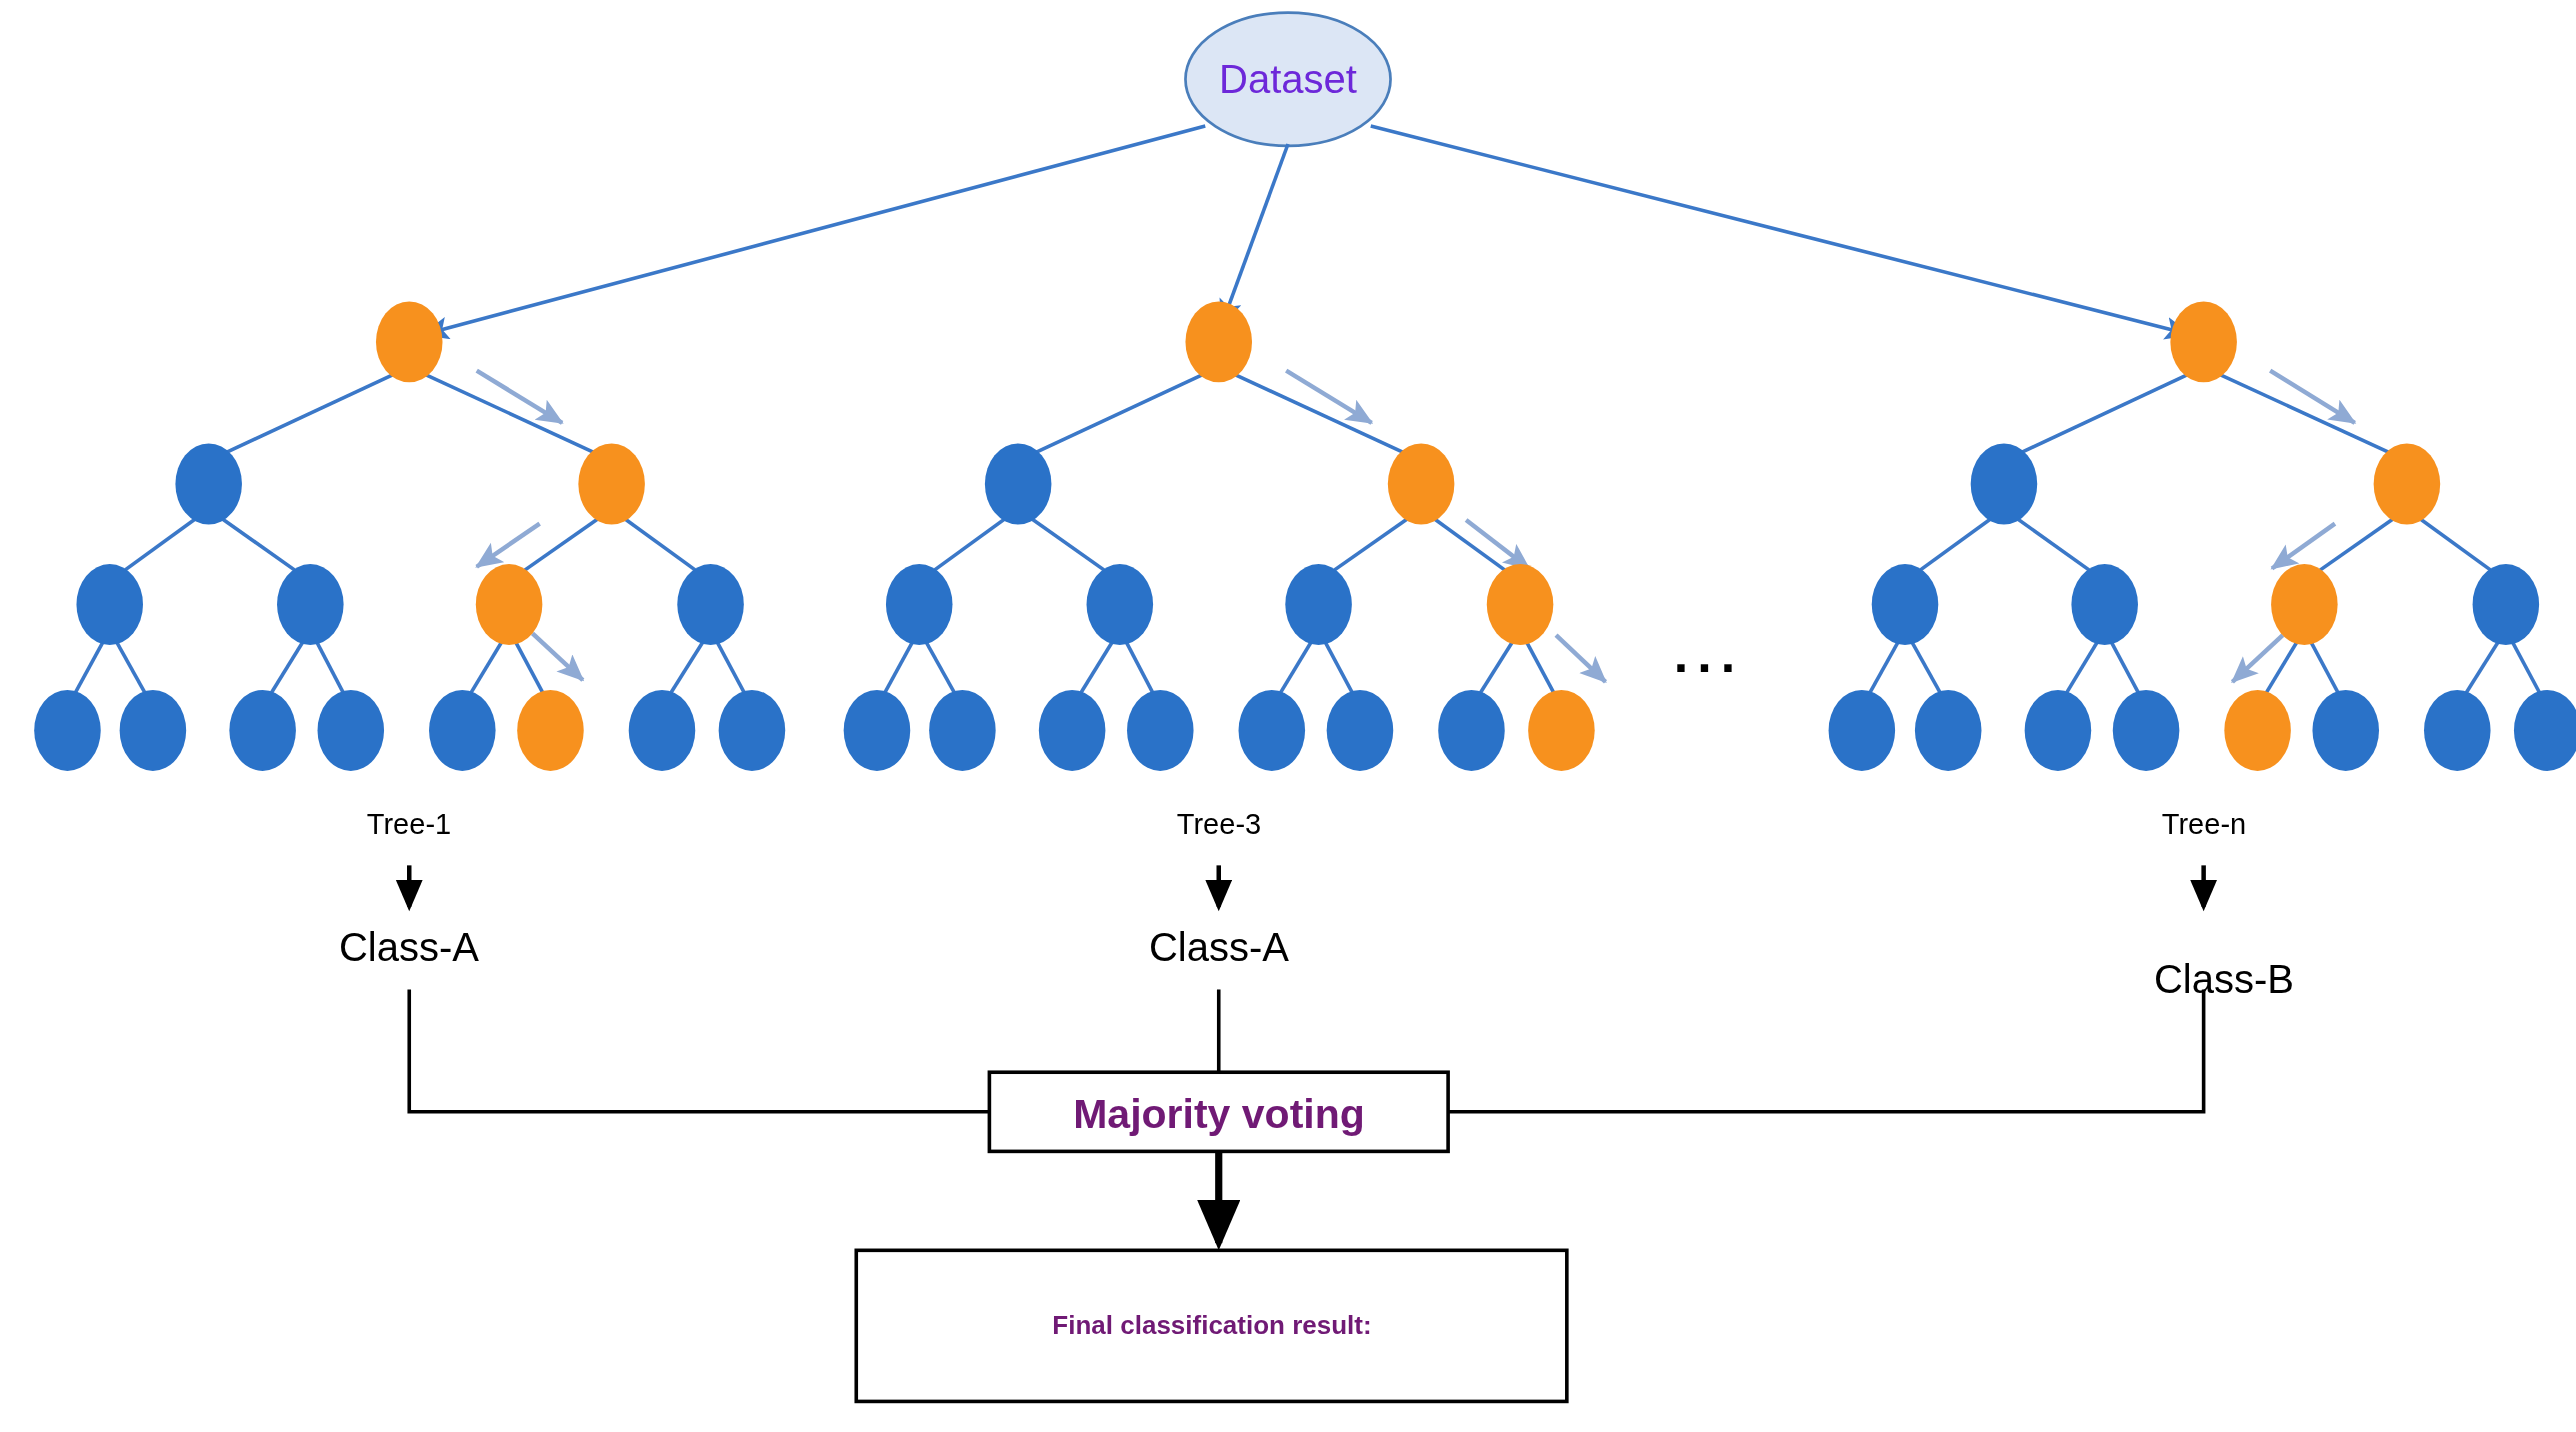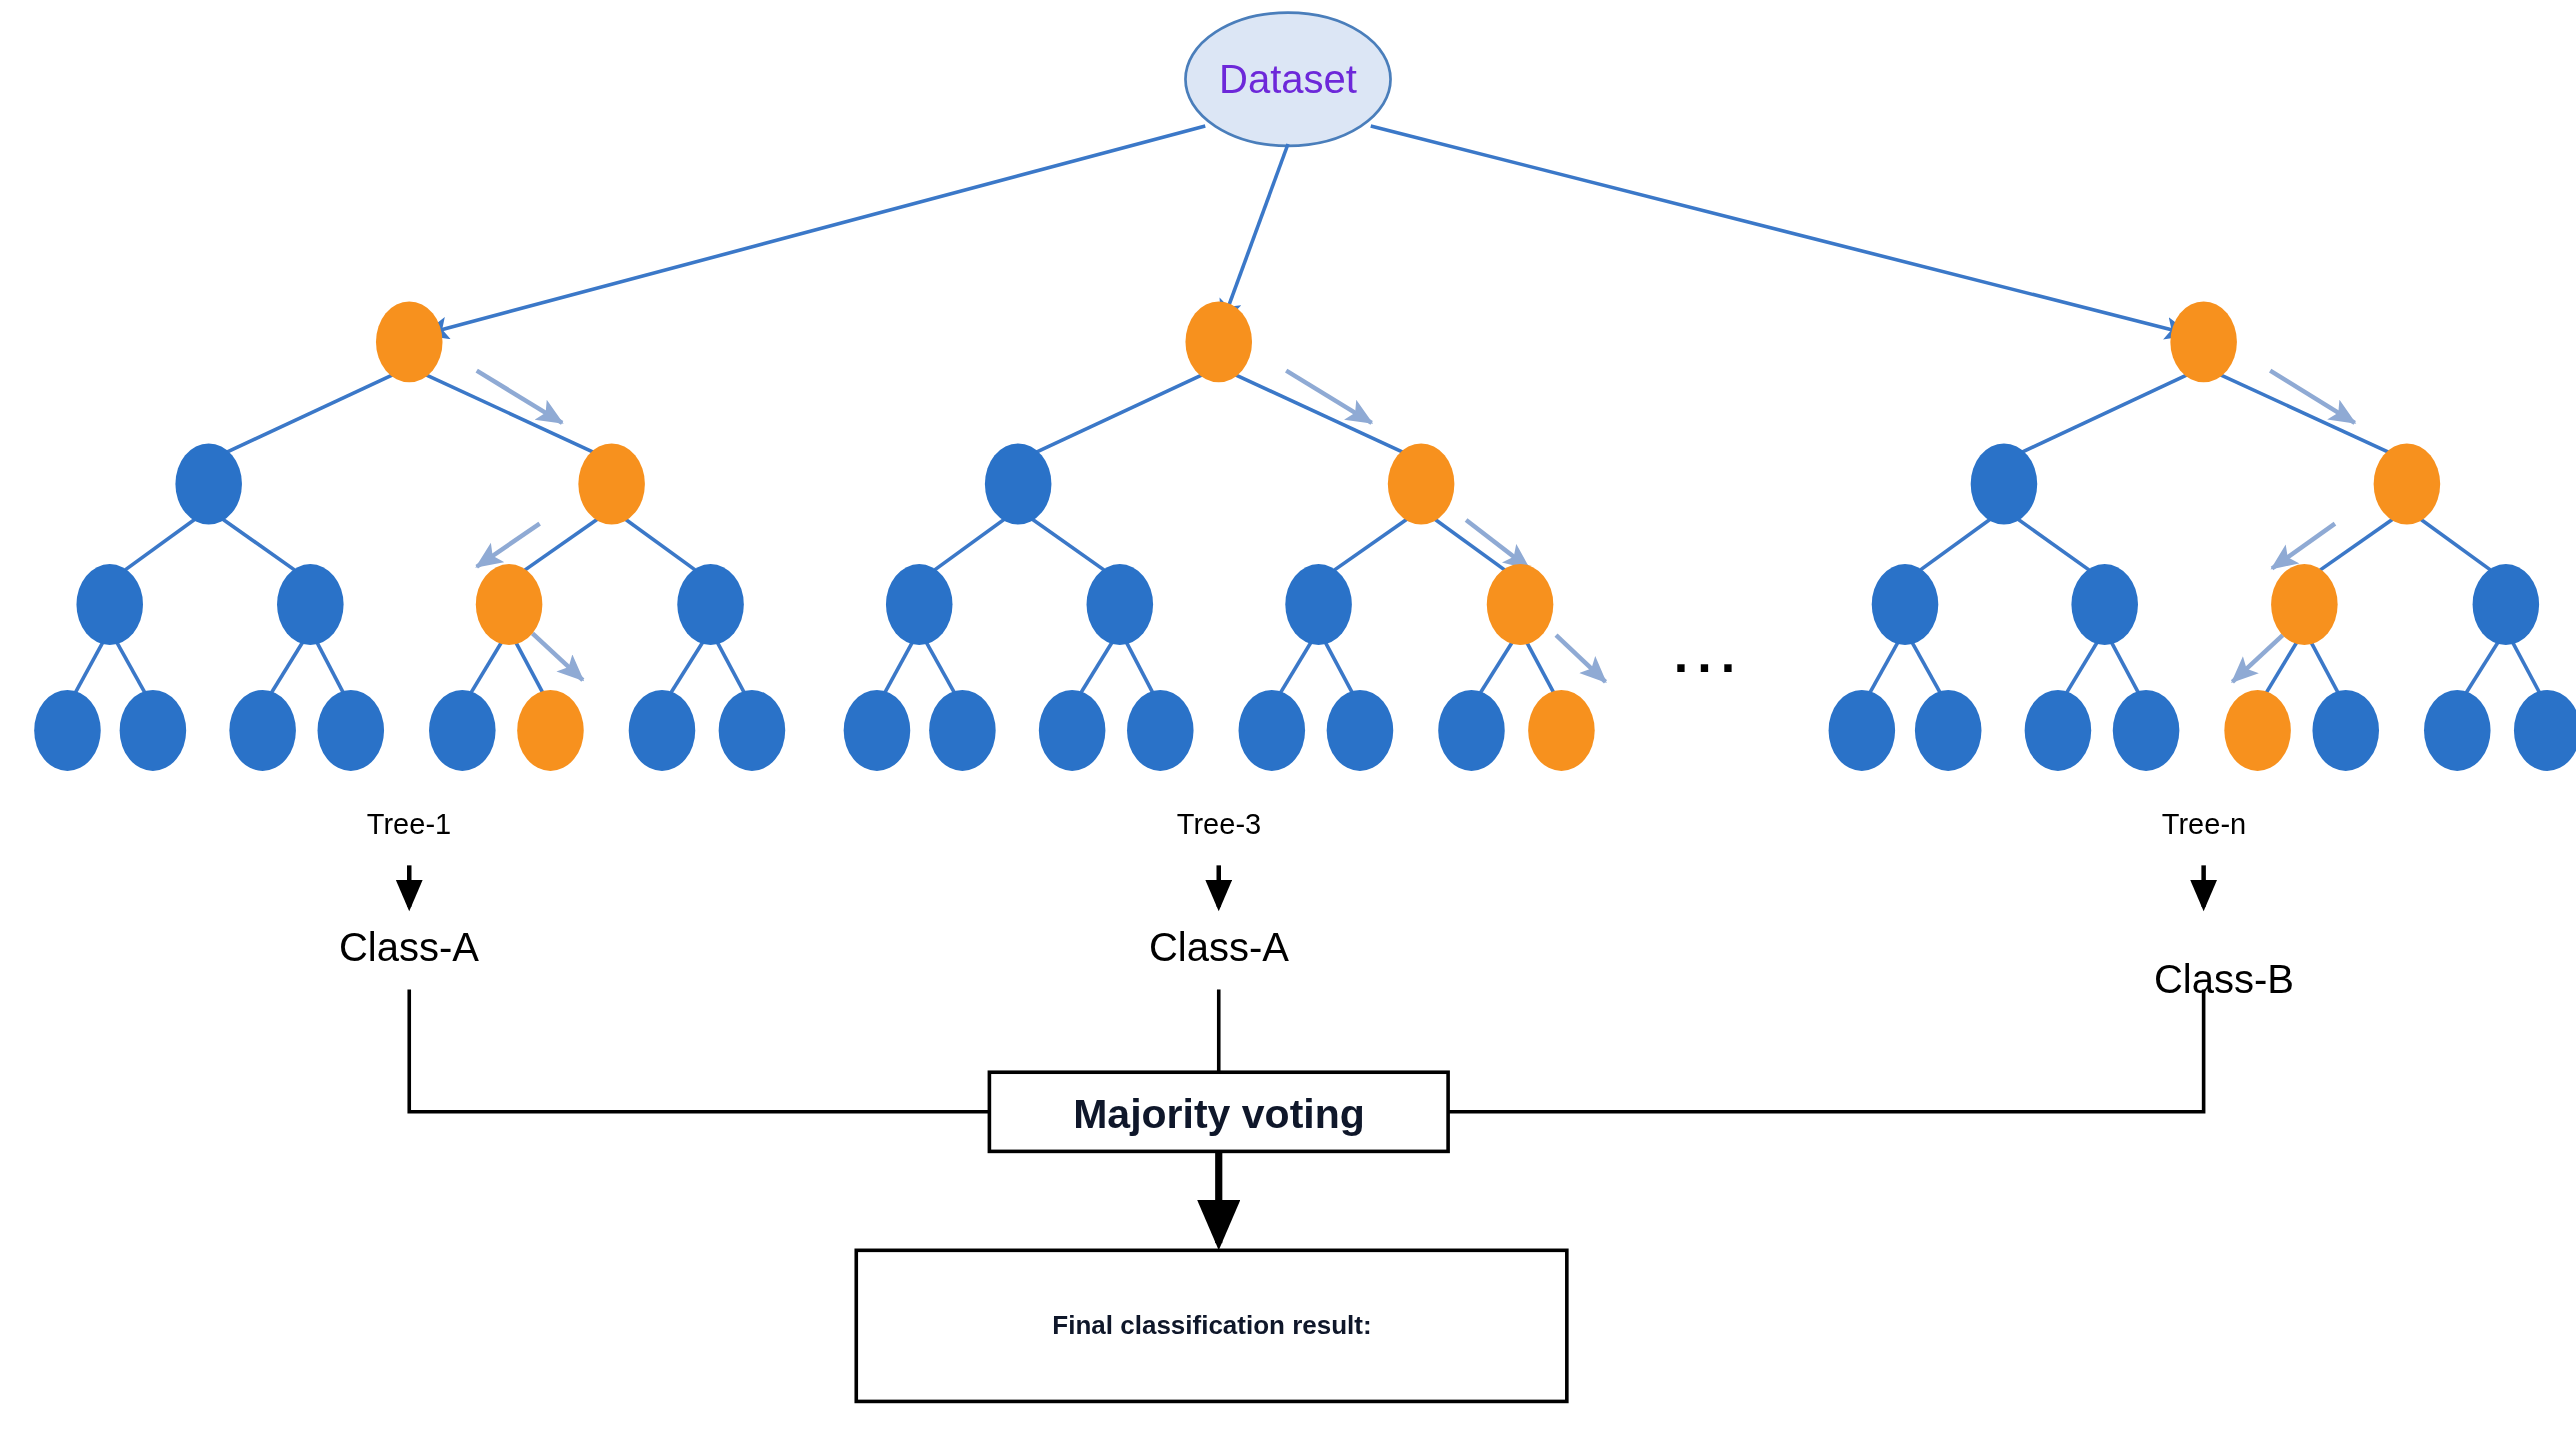--- a/index.html
+++ b/index.html
@@ -3,21 +3,21 @@
 <meta charset="utf-8">
 <style>
   html,body{margin:0;padding:0;background:#ffffff;}
   body{font-family:"Liberation Sans", sans-serif;}
   #stage{position:relative;width:2576px;height:1433px;background:#fff;overflow:hidden;}
   #stage svg{position:absolute;left:0;top:0;width:2576px;height:1433px;}
   .lbl{position:absolute;white-space:nowrap;color:#000;}
   .tree-label{font-size:29px;transform:translate(-50%,0);}
   .class-label{font-size:40px;transform:translate(-50%,0);}
   .ellipsis{font-size:52px;letter-spacing:9px;transform:translate(-50%,-50%);font-weight:700;}
-  .boxtext{position:absolute;transform:translate(-50%,-50%);text-align:center;font-weight:bold;color:#0f172a;line-height:1.22;white-space:nowrap;}
+  .boxtext{position:absolute;transform:translate(-50%,-50%);text-align:center;font-weight:bold;color:#701a75;line-height:1.22;white-space:nowrap;}
   .dsname{position:absolute;transform:translate(-50%,-50%);font-size:40px;color:#6d28d9;}
 </style>
 </head>
 <body>
 
 <div id="stage">
 
   <svg viewBox="0 0 2864 1593" xmlns="http://www.w3.org/2000/svg">
     <defs>
       <marker id="arrBlue" markerWidth="9" markerHeight="9" refX="7.2" refY="3.2" orient="auto" markerUnits="strokeWidth">

